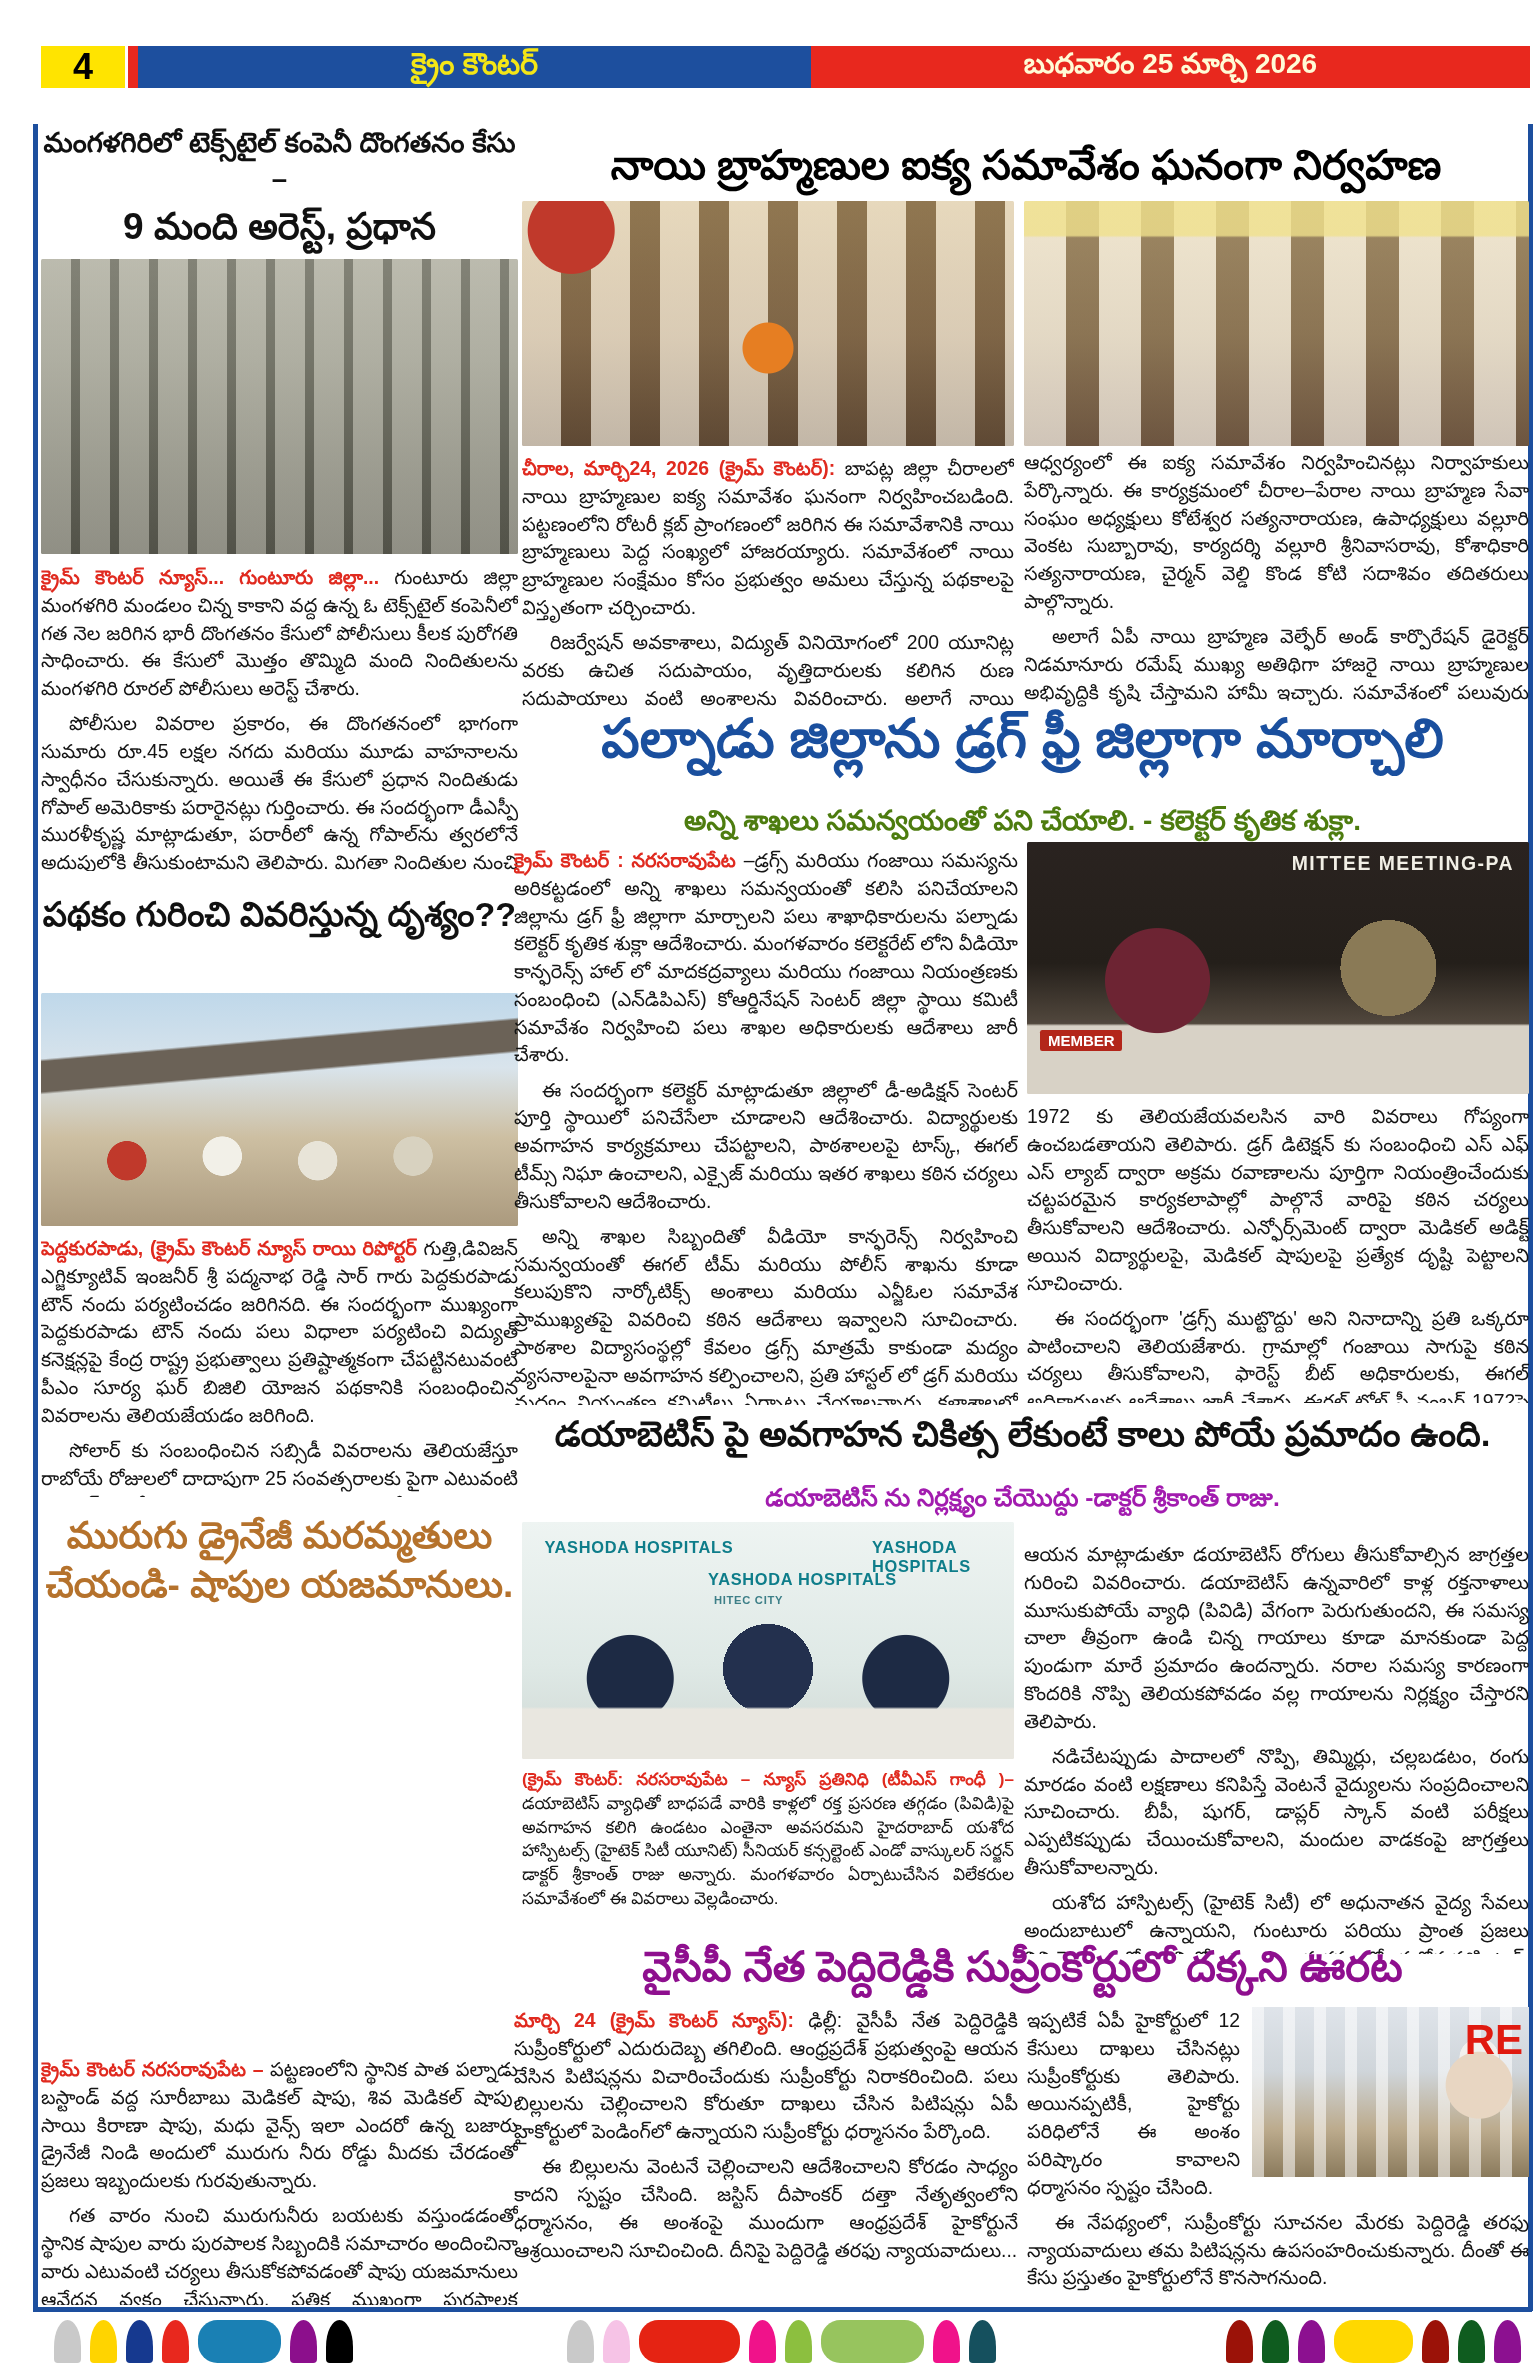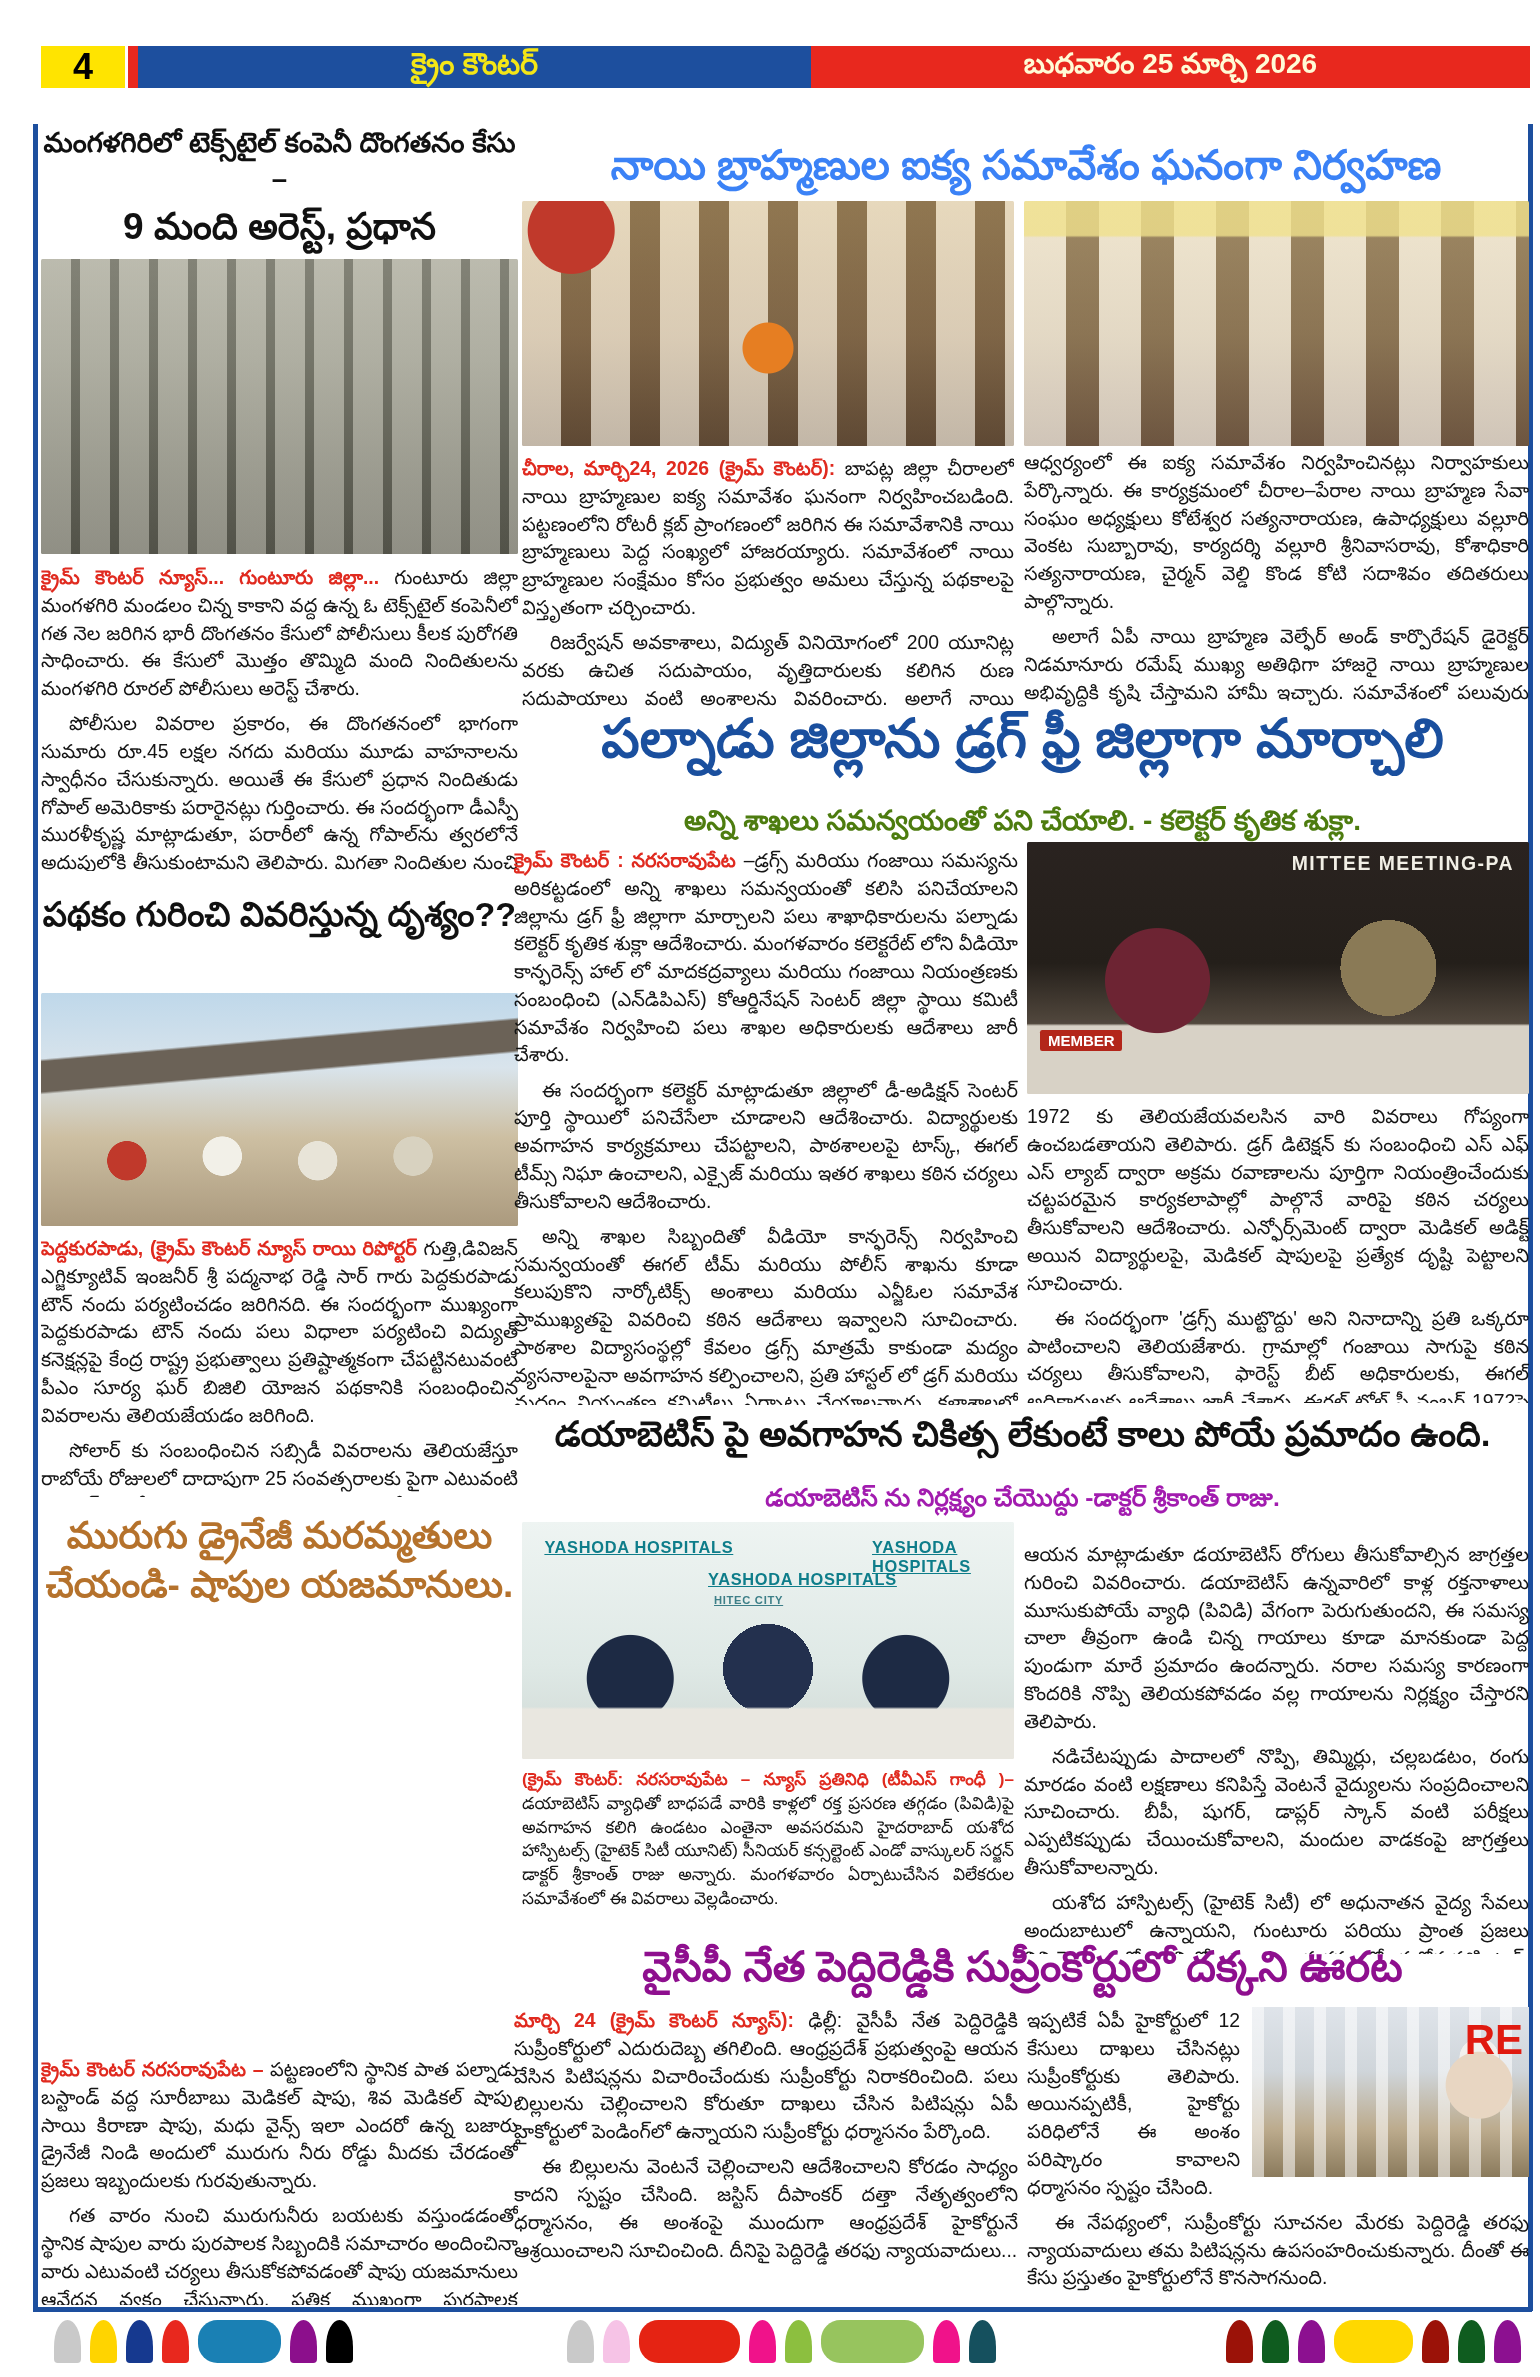--- a/index.html
+++ b/index.html
@@ -53,21 +53,21 @@
      background:
        linear-gradient(100deg, rgba(0,0,0,0) 30%, rgba(62,68,58,.85) 38% 58%, rgba(0,0,0,0) 66%),
        repeating-linear-gradient(180deg,#b74a3a 0 52px,#2c7fb0 52px 104px,#3f9e5a 104px 157px,#c9a455 157px 209px),
        linear-gradient(90deg,#a8induced 0,#999 0),
        linear-gradient(90deg,#b98d5e 0 22%, #95989c 22% 100%);
      background-size:100% 100%, 26% 100%, 0 0, 100% 100%;
      background-repeat:no-repeat;}
   #a3-body{left:41px;top:2056px;width:477px;height:249px;}
 
   
-  #n-head{left:522px;top:142px;width:1008px;font-size:41px;color:#3b82f6;}
+  #n-head{left:522px;top:142px;width:1008px;font-size:41px;color:#000000;}
   #n-photo1{left:522px;top:201px;width:492px;height:245px;
      background:
        radial-gradient(circle at 10% 12%, #c0392b 0 43px, rgba(0,0,0,0) 44px),
        radial-gradient(circle at 50% 60%, #e67e22 0 25px, rgba(0,0,0,0) 26px),
        repeating-linear-gradient(90deg, rgba(250,248,240,.6) 0 39px, rgba(74,58,44,.45) 39px 69px),
        linear-gradient(180deg,#caa96f 0%,#a9885c 55%,#6e543a 100%);}
   #n-photo2{left:1024px;top:201px;width:505px;height:245px;
      background:
        linear-gradient(180deg, rgba(240,225,140,.8) 0 14%, rgba(0,0,0,0) 15%),
        repeating-linear-gradient(90deg, rgba(252,250,244,.65) 0 42px, rgba(88,70,54,.45) 42px 75px),
@@ -91,21 +91,21 @@
 
   
   #db-head{left:514px;top:1414px;width:1017px;font-size:35px;color:#111;}
   #db-sub{left:514px;top:1484px;width:1017px;font-size:24.6px;color:#a21caf;}
   #db-photo{left:522px;top:1522px;width:492px;height:237px;background:
        linear-gradient(180deg, rgba(0,0,0,0) 78%, #e9e7e0 79% 100%),
        radial-gradient(circle at 22% 66%, #1d2a44 0 43px, rgba(0,0,0,0) 44px),
        radial-gradient(circle at 50% 62%, #23304e 0 45px, rgba(0,0,0,0) 45px),
        radial-gradient(circle at 78% 66%, #1d2a44 0 43px, rgba(0,0,0,0) 44px),
        linear-gradient(180deg,#eef4f2 0%,#dfe9e6 60%,#cfd8d4 100%);}
-  #db-photo .yl{position:absolute;color:#0e7d8a;font-weight:bold;font-size:16.4px;letter-spacing:0.7px;text-decoration:underline;}
+  #db-photo .yl{position:absolute;color:#0e7d8a;font-weight:bold;font-size:16.4px;letter-spacing:0.7px;}
   #db-photo .yl.a{left:22.4px;top:16.4px;} #db-photo .yl.b{left:186px;top:48px;} #db-photo .yl.c{left:350px;top:16.4px;}
   #db-photo .yl.d{left:192px;top:72px;font-size:11.2px;color:#3d7f88;}
   #db-cap{left:522px;top:1768px;width:492px;height:148px;font-size:17px;line-height:1.4;}
   #db-col2{left:1024px;top:1521px;width:505px;height:413px;margin-top:20px;}
 
   
   #y-head{left:514px;top:1943px;width:1017px;font-size:42px;color:#8e0f8e;}
   #y-col1{left:514px;top:2007px;width:504px;height:304px;}
   #y-col2{left:1027px;top:2007px;width:502px;height:304px;}
   #y-photo{float:right;width:277px;height:170px;margin:0 0 7.5px 12px;position:relative;overflow:hidden;

